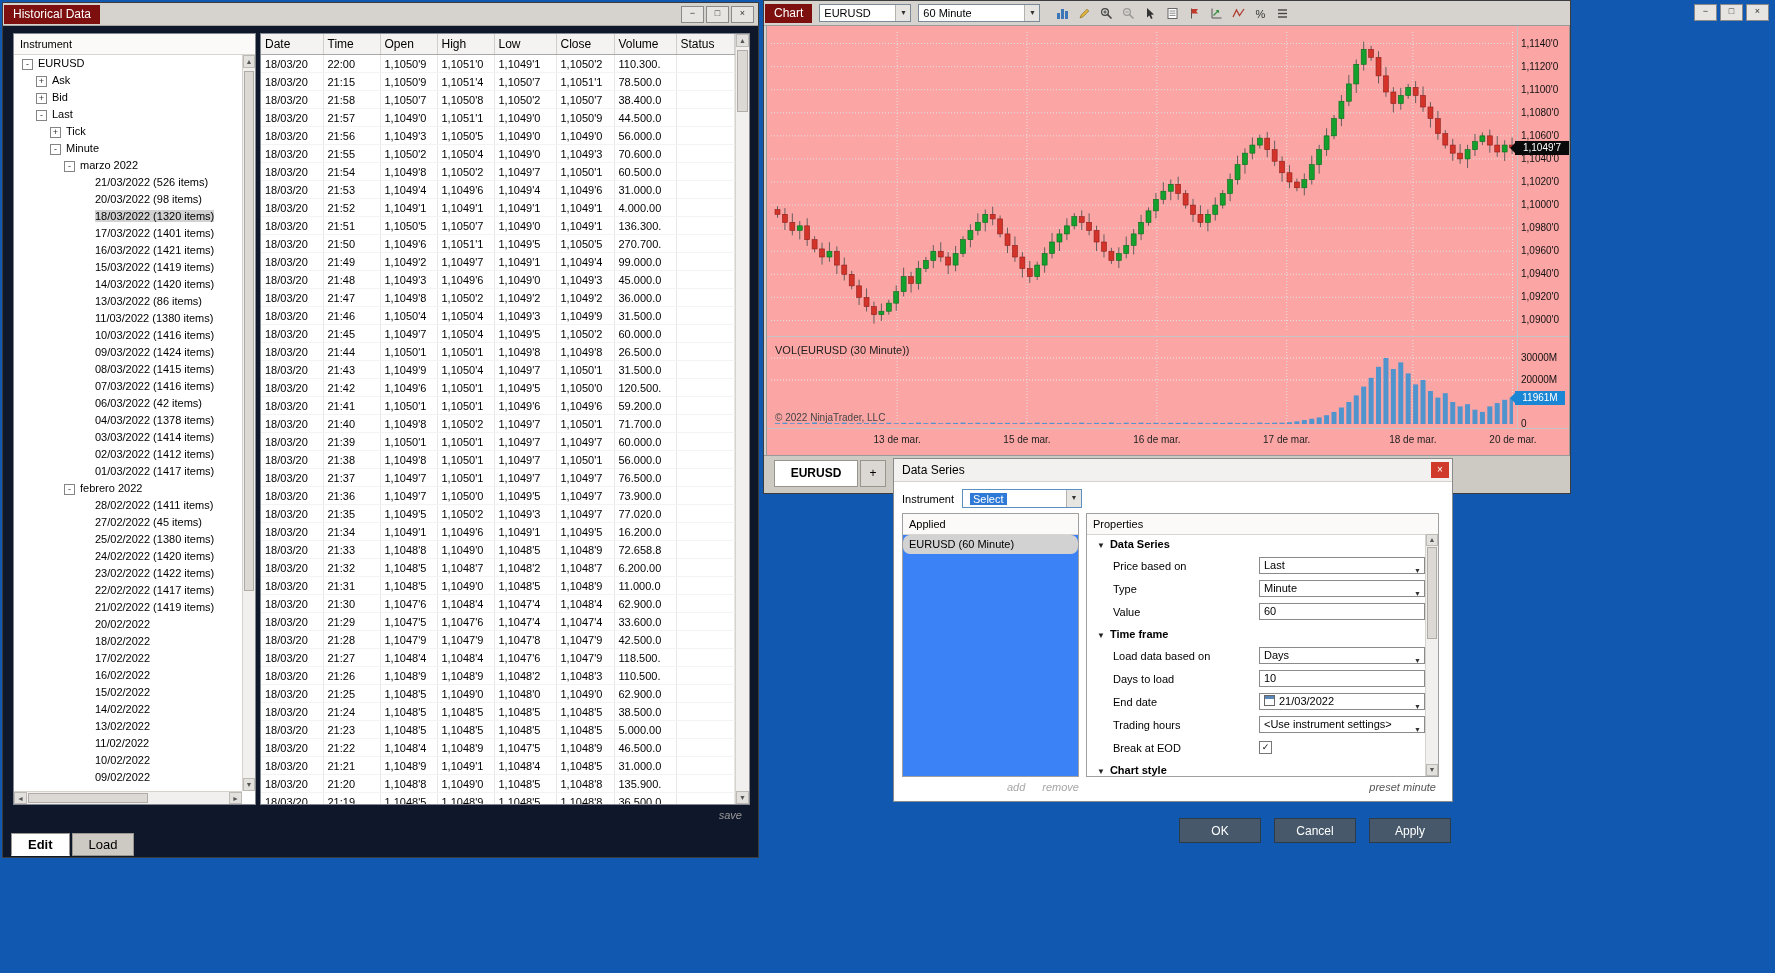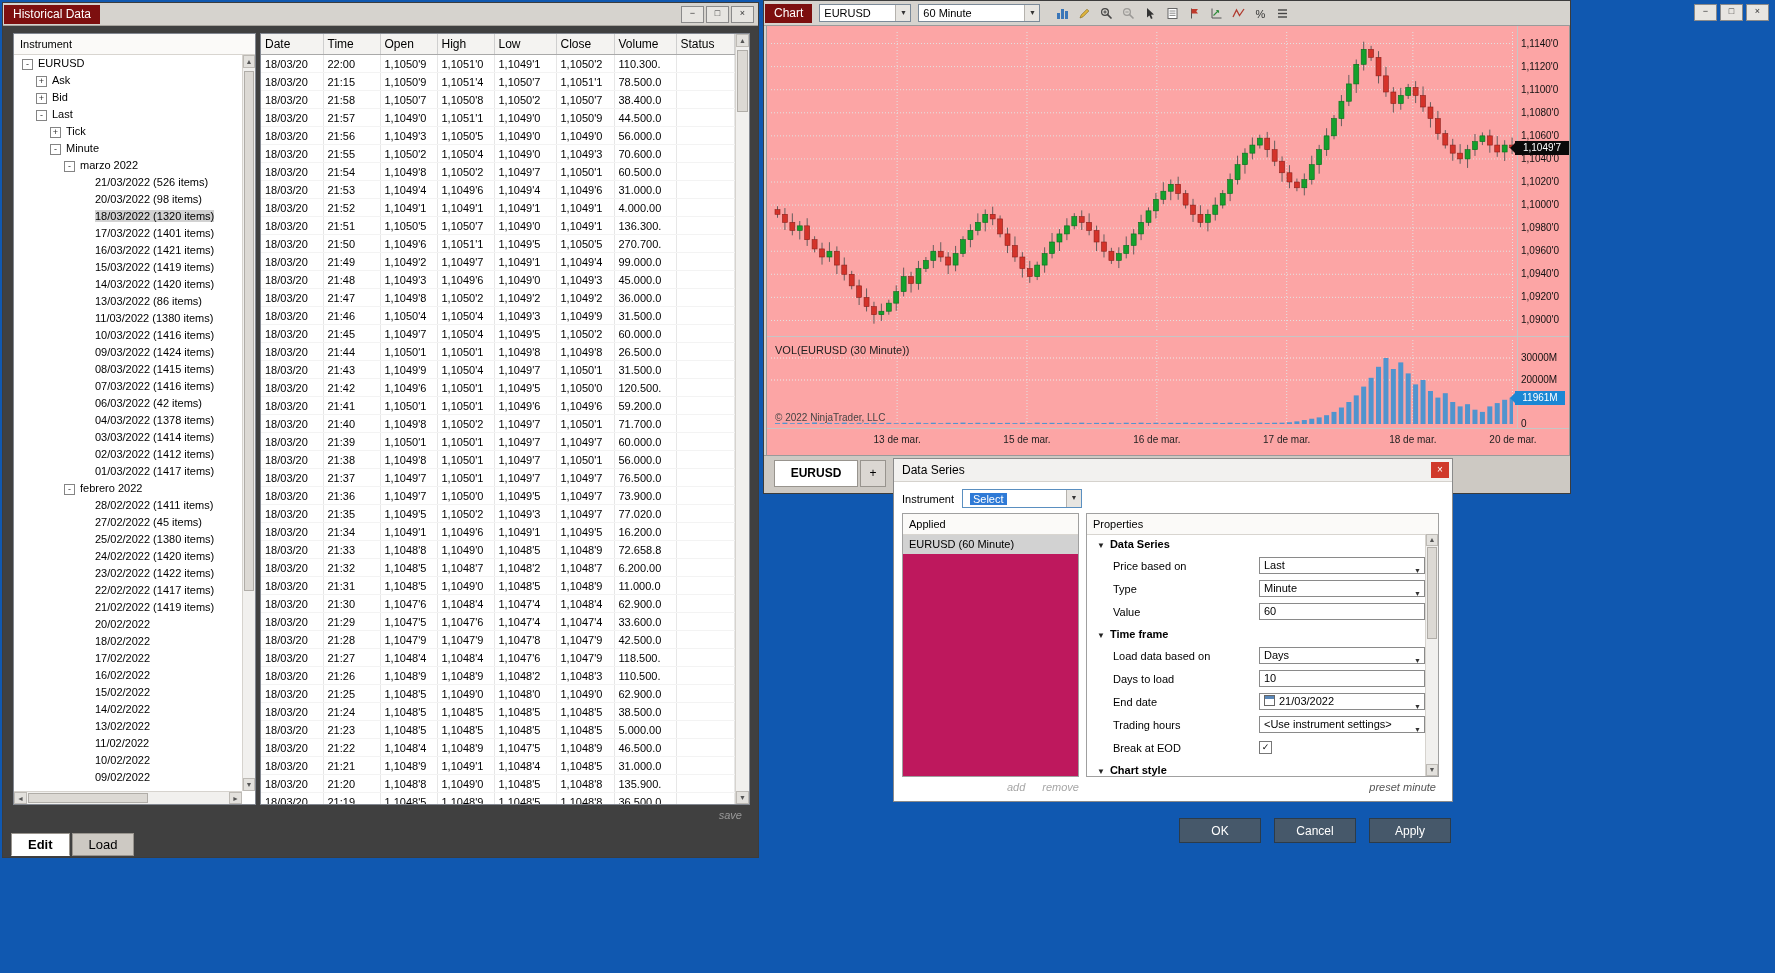--- a/index.html
+++ b/index.html
@@ -1,19 +1,19 @@
 <!DOCTYPE html>
 <html><head>
 <meta charset="utf-8">
 <style>
   html,body{margin:0;padding:0;background:#1058b0;font-family:"Liberation Sans",sans-serif;}
   .screen{position:relative;width:1775px;height:973px;background:#1058b0;overflow:hidden;font-size:11px;color:#000;}
 
   
-  .win{position:absolute;background:#404040;border:1px solid #3c3c3c;box-sizing:border-box;}
+  .win{position:absolute;background:#0f172a;border:1px solid #3c3c3c;box-sizing:border-box;}
   .titlebar{position:absolute;left:0;right:0;top:0;height:22px;background:#d6d3ce;border-bottom:1px solid #a8a49e;display:flex;align-items:center;}
   .title-tag{background:#7d0f0f;color:#fff;font-size:12px;padding:2px 9px 3px 9px;margin:1px 0 0 1px;white-space:nowrap;}
   .win-btns{margin-left:auto;display:flex;gap:2px;padding-right:4px;}
   .wbtn{width:21px;height:15px;background:#e7e5e1;border:1px solid #8a8a8a;font-size:9px;line-height:13px;text-align:center;color:#333;cursor:default;}
 
   
   .desk-btns{position:absolute;right:6px;top:4px;display:flex;gap:3px;z-index:5;}
 
   
   .hd-win{left:2px;top:2px;width:757px;height:856px;z-index:20;}
@@ -75,22 +75,22 @@
 
   
   .dialog{position:absolute;left:893px;top:458px;width:560px;height:392px;z-index:30;}
   .dlg-main{position:absolute;left:0;top:0;right:0;height:344px;background:#fff;border:1px solid #8a8a8a;box-sizing:border-box;}
   .dlg-title{height:22px;background:#f2f1ef;border-bottom:1px solid #d5d2cd;display:flex;align-items:center;padding-left:8px;font-size:12px;}
   .dlg-close{margin-left:auto;margin-right:3px;width:18px;height:16px;background:#d03a2b;color:#fff;font-size:10px;line-height:16px;text-align:center;}
   .inst-row{position:absolute;left:8px;top:30px;display:flex;align-items:center;gap:8px;font-size:11px;}
   .dlg-combo{width:120px;height:19px;border:1px solid #5a8fc0;gap:12px;}
   .sel-hl{background:#2f7ad6;color:#fff;padding:0 3px;margin-left:3px;}
   .panel-h{height:20px;line-height:20px;padding-left:6px;font-size:11px;border-bottom:1px solid #d8d5d0;background:#fbfaf8;}
-  .applied-panel{position:absolute;left:8px;top:54px;width:177px;height:264px;border:1px solid #a0a0a0;box-sizing:border-box;background:#be185d;}
-  .ap-item{height:19px;line-height:19px;padding:0 6px;background:#d2d2d2;font-size:11px;white-space:nowrap;overflow:hidden;}
+  .applied-panel{position:absolute;left:8px;top:54px;width:177px;height:264px;border:1px solid #a0a0a0;box-sizing:border-box;background:#3b82f6;}
+  .ap-item{height:19px;line-height:19px;padding:0 6px;background:#d2d2d2;font-size:11px;white-space:nowrap;overflow:hidden;border-radius:7px;}
   .addremove{position:absolute;left:8px;top:322px;width:177px;text-align:right;font-size:11px;color:#a6a6a6;font-style:italic;}
   .addremove span{margin-left:14px;}
   .props-panel{position:absolute;left:192px;top:54px;width:353px;height:264px;border:1px solid #a0a0a0;box-sizing:border-box;background:#fff;}
   .prop-body{position:absolute;top:20px;left:0;right:13px;bottom:0;overflow:hidden;}
   .prop-scroll{position:absolute;right:0;top:20px;bottom:0;width:13px;background:#f1f0ee;border-left:1px solid #d6d3ce;box-sizing:border-box;}
   .pgh{height:21px;line-height:21px;font-weight:bold;font-size:11px;padding-left:10px;}
   .pgh .tri{font-size:8px;margin-right:5px;color:#222;}
   .prow{position:relative;height:23px;}
   .prow .pl{position:absolute;left:26px;top:5px;font-size:11px;white-space:nowrap;}
   .pctl{position:absolute;left:172px;top:2px;width:166px;height:17px;border:1px solid #8a8a8a;background:#fff;font-size:11px;line-height:15px;padding:0 14px 0 4px;box-sizing:border-box;white-space:nowrap;overflow:hidden;}

